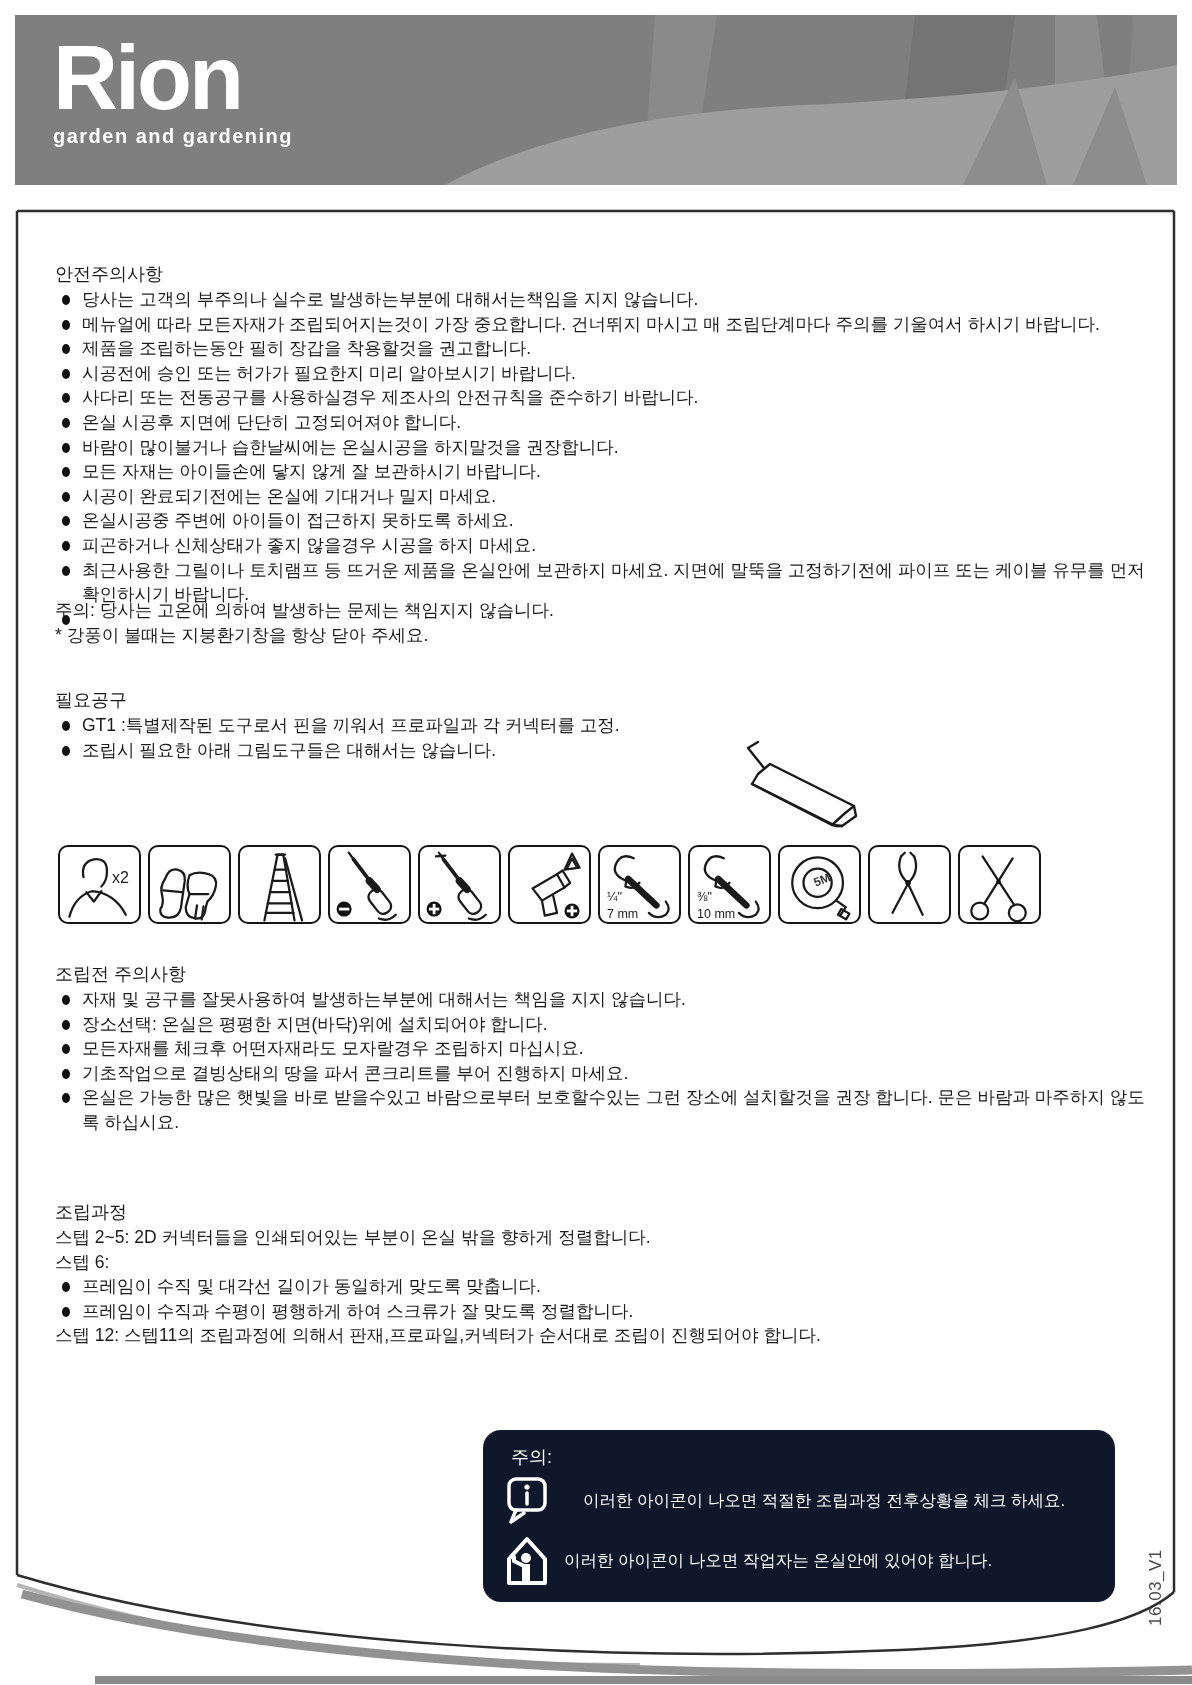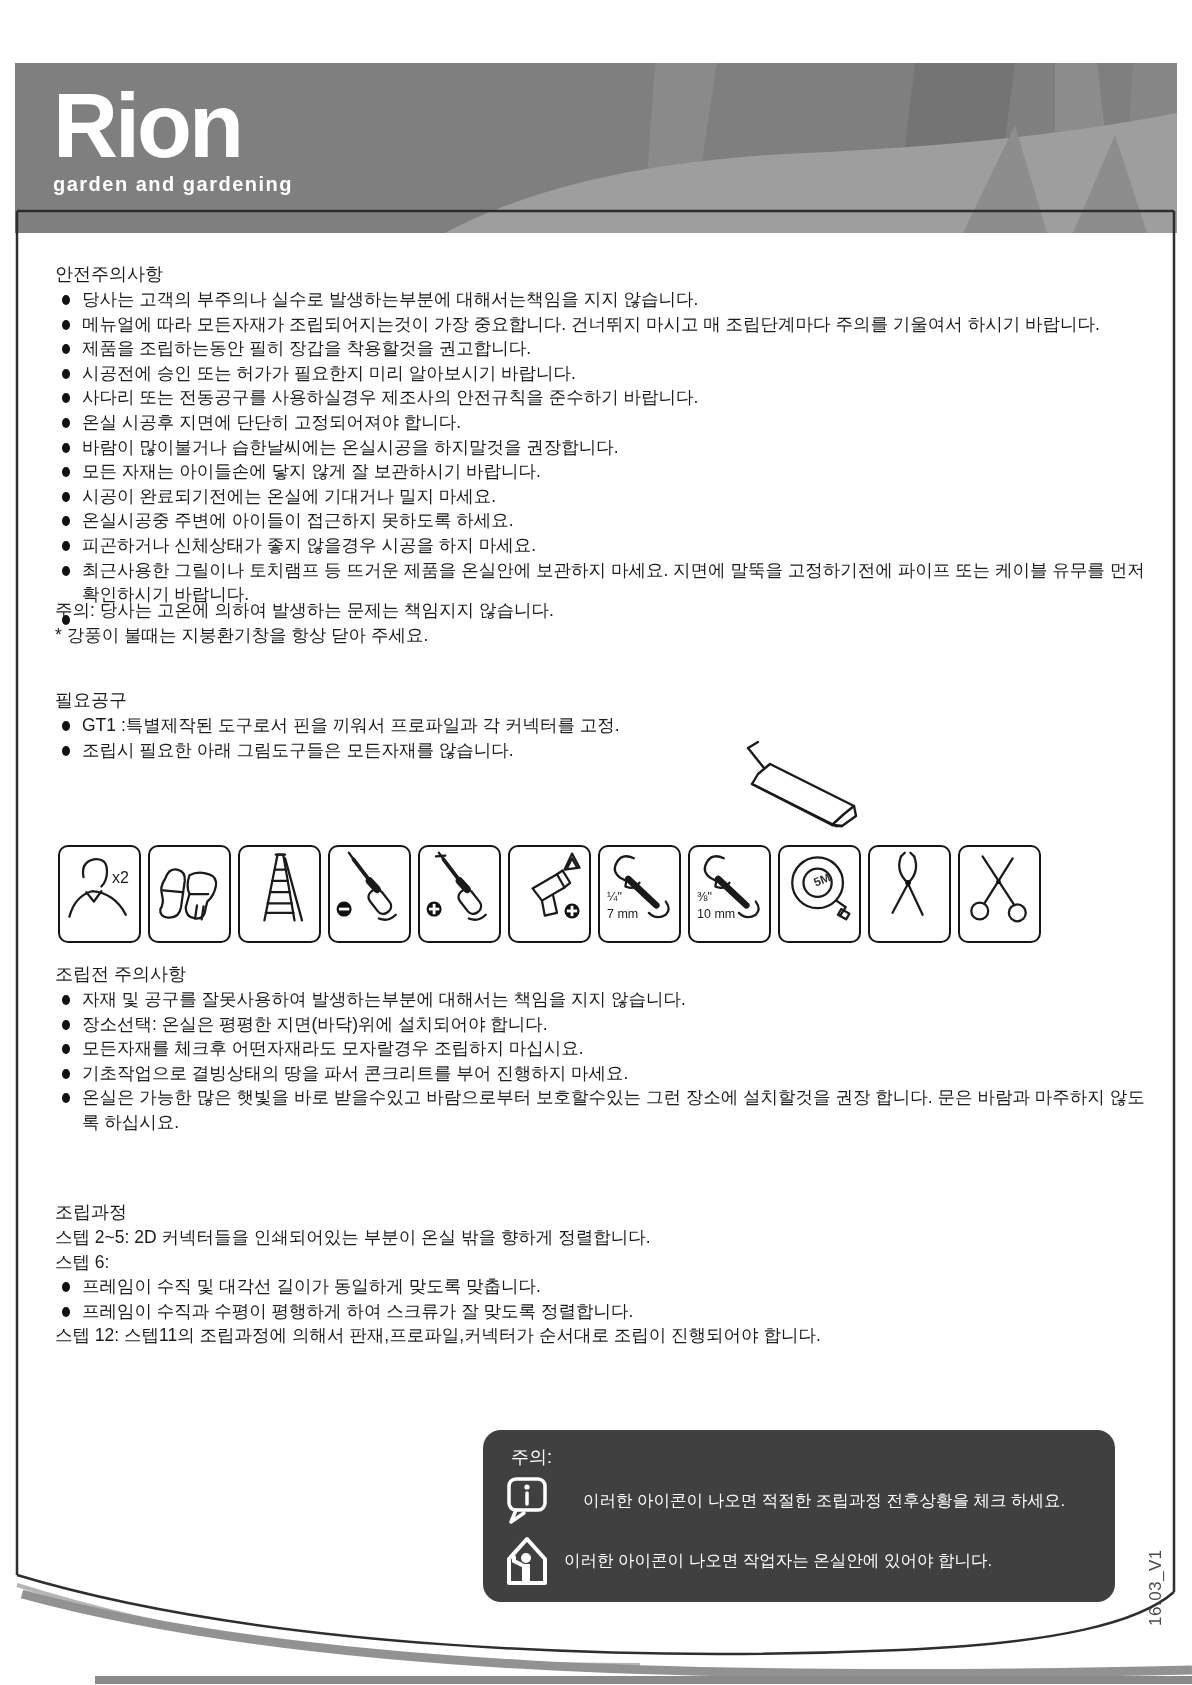--- a/index.html
+++ b/index.html
@@ -5,21 +5,21 @@
   * { margin:0; padding:0; box-sizing:border-box; }
   html,body { background:#fff; }
   .page {
     position:relative; width:1192px; height:1685px; background:#fff;
     font-family:"Liberation Sans","DejaVu Sans",sans-serif; color:#1c1c1c;
     overflow:hidden;
   }
   
   .header {
     position:absolute; left:15px; top:15px; width:1162px; height:170px;
-    background:#7f7f7f; overflow:hidden;margin-top:48px;
+    background:#7f7f7f; overflow:hidden;
   }
   .header svg.deco { position:absolute; left:0; top:0; }
   .logo-block { position:absolute; left:38px; top:18px; color:#fff; }
   .logo-title { font-size:90px; font-weight:bold; letter-spacing:-3px; line-height:1.0; }
   .logo-sub { font-size:20px; font-weight:bold; letter-spacing:1.5px; margin-top:2px; }
   
   svg.frame { position:absolute; left:0; top:0; pointer-events:none; }
   
   .section { position:absolute; left:55px; width:1095px; font-size:17.5px; }
   .section-title { font-size:18px; line-height:25px; }
@@ -28,34 +28,34 @@
   ul.plain li .dot {
     position:absolute; left:7px; top:8px; width:8px; height:10px;
     background:#111; border-radius:50%;
   }
   .line { line-height:24.6px; }
   
   .gt1 { position:absolute; left:728px; top:736px; }
   
   .tool-row { position:absolute; left:58px; top:845px; display:flex; gap:7px; }
   .tool-box {
-    width:83px; height:98px; border:2.5px solid #151515; border-radius:10px;
+    width:83px; height:79px; border:2.5px solid #151515; border-radius:10px;
     position:relative; background:#fff; flex:none;
   }
   .tool-box svg { position:absolute; left:0; top:0; }
   .tool-label-x2 { position:absolute; right:10px; top:22px; font-size:16px; color:#222; }
   .wrench-sizes { position:absolute; left:7px; top:42px; font-size:12.5px; line-height:17px; color:#222; }
   .tape-label {
     position:absolute; left:24px; top:26px; width:36px; text-align:center;
     font-size:12px; font-weight:bold; color:#333; transform:rotate(-22deg);
   }
   
   .notice {
     position:absolute; left:483px; top:1430px; width:632px; height:172px;
-    background:#404040; border-radius:18px; color:#fff;
+    background:#0f172a; border-radius:18px; color:#fff;
   }
   .notice-title { position:absolute; left:28px; top:15px; font-size:18px; }
   .notice-row { position:absolute; left:20px; display:flex; align-items:center; gap:13px; width:600px; }
   .notice-row.r1 { top:44px;gap:32px; }
   .notice-row.r2 { top:104px; }
   .notice-row .txt { font-size:16.5px; line-height:21px; }
   .notice-icon { flex:none; }
   
   .version {
     position:absolute; left:1146px; top:1538px; height:88px;
@@ -116,21 +116,21 @@
 
   <div class="section" style="top:598px;">
     <div class="line">주의: 당사는 고온에 의하여 발생하는 문제는 책임지지 않습니다.</div>
     <div class="line">* 강풍이 불때는 지붕환기창을 항상 닫아 주세요.</div>
   </div>
 
   <div class="section" style="top:688px;">
     <div class="section-title">필요공구</div>
     <ul class="plain">
       <li><span class="dot"></span><span>GT1 :특별제작된 도구로서 핀을 끼워서 프로파일과 각 커넥터를 고정.</span></li>
-      <li><span class="dot"></span><span>조립시 필요한 아래 그림도구들은 모든자재를 않습니다.</span></li>
+      <li><span class="dot"></span><span>조립시 필요한 아래 그림도구들은 대해서는 않습니다.</span></li>
     </ul>
   </div>
 
   <svg class="gt1" width="135" height="96" viewBox="0 0 135 96" aria-hidden="true">
     <g class="icon-stroke" stroke-width="2">
       <path d="M36,32 L20,12 L30,6"></path>
       <path d="M30,38 L42,28 L126,70 L128,80 L114,90 L104,89 L24,48 Z"></path>
       <path d="M24,48 L108,90"></path>
       <path d="M108,90 L114,90"></path>
       <path d="M104,89 L116,78 L126,70"></path>

